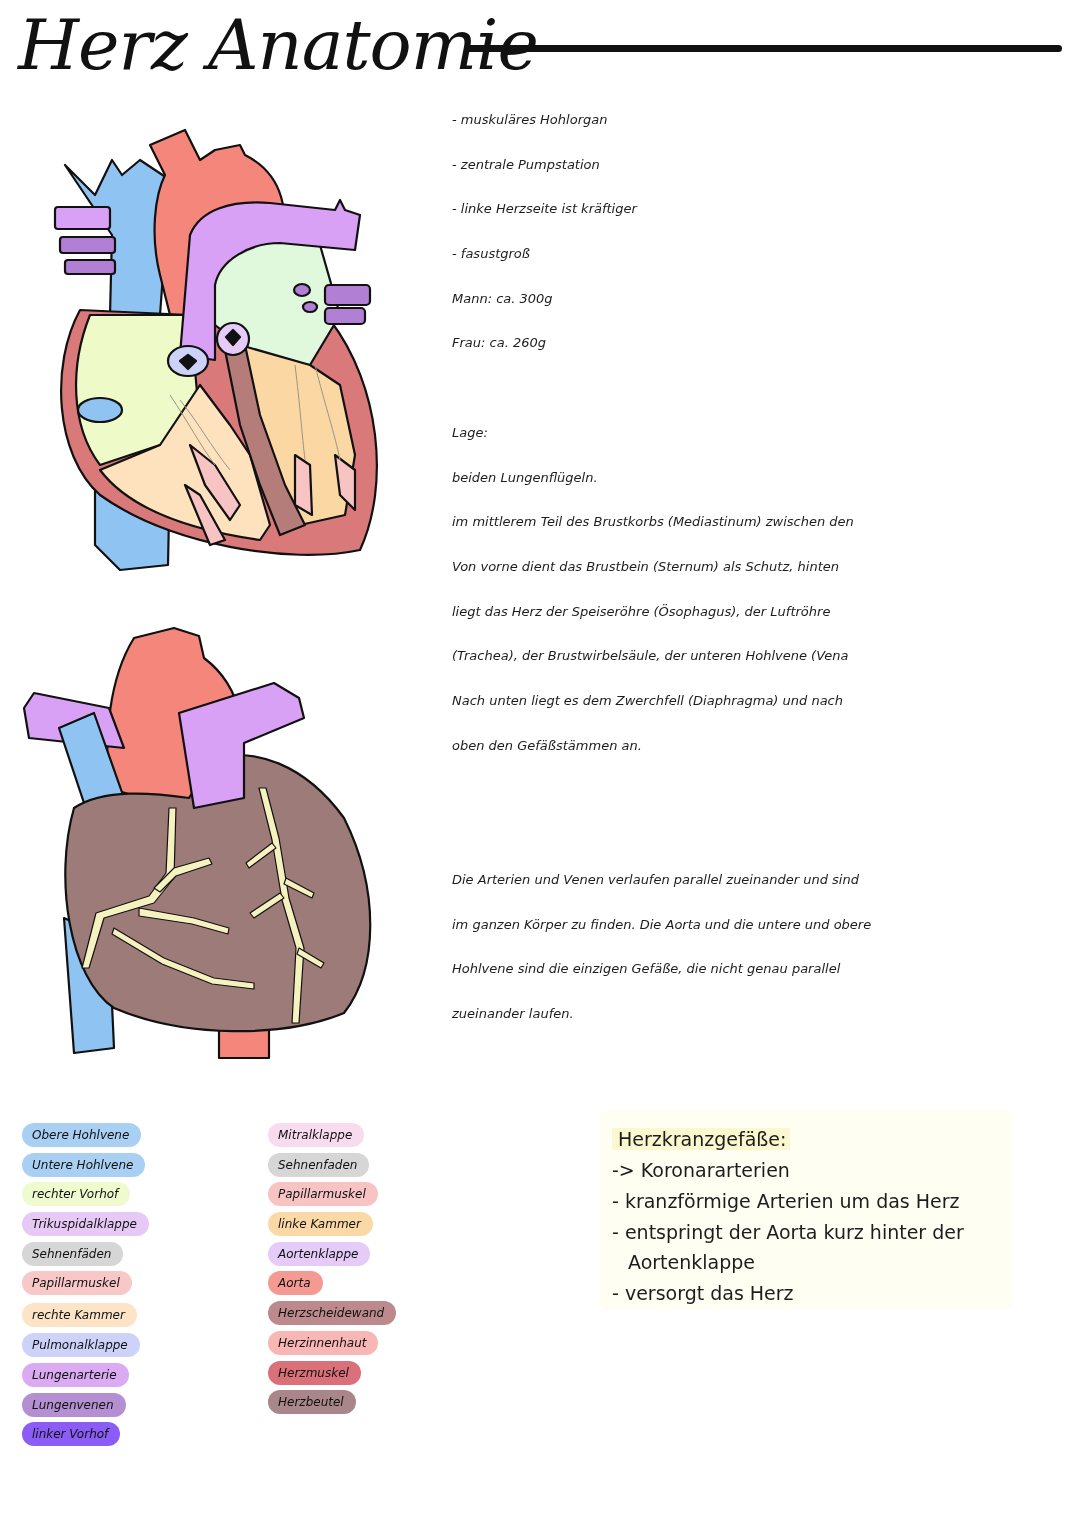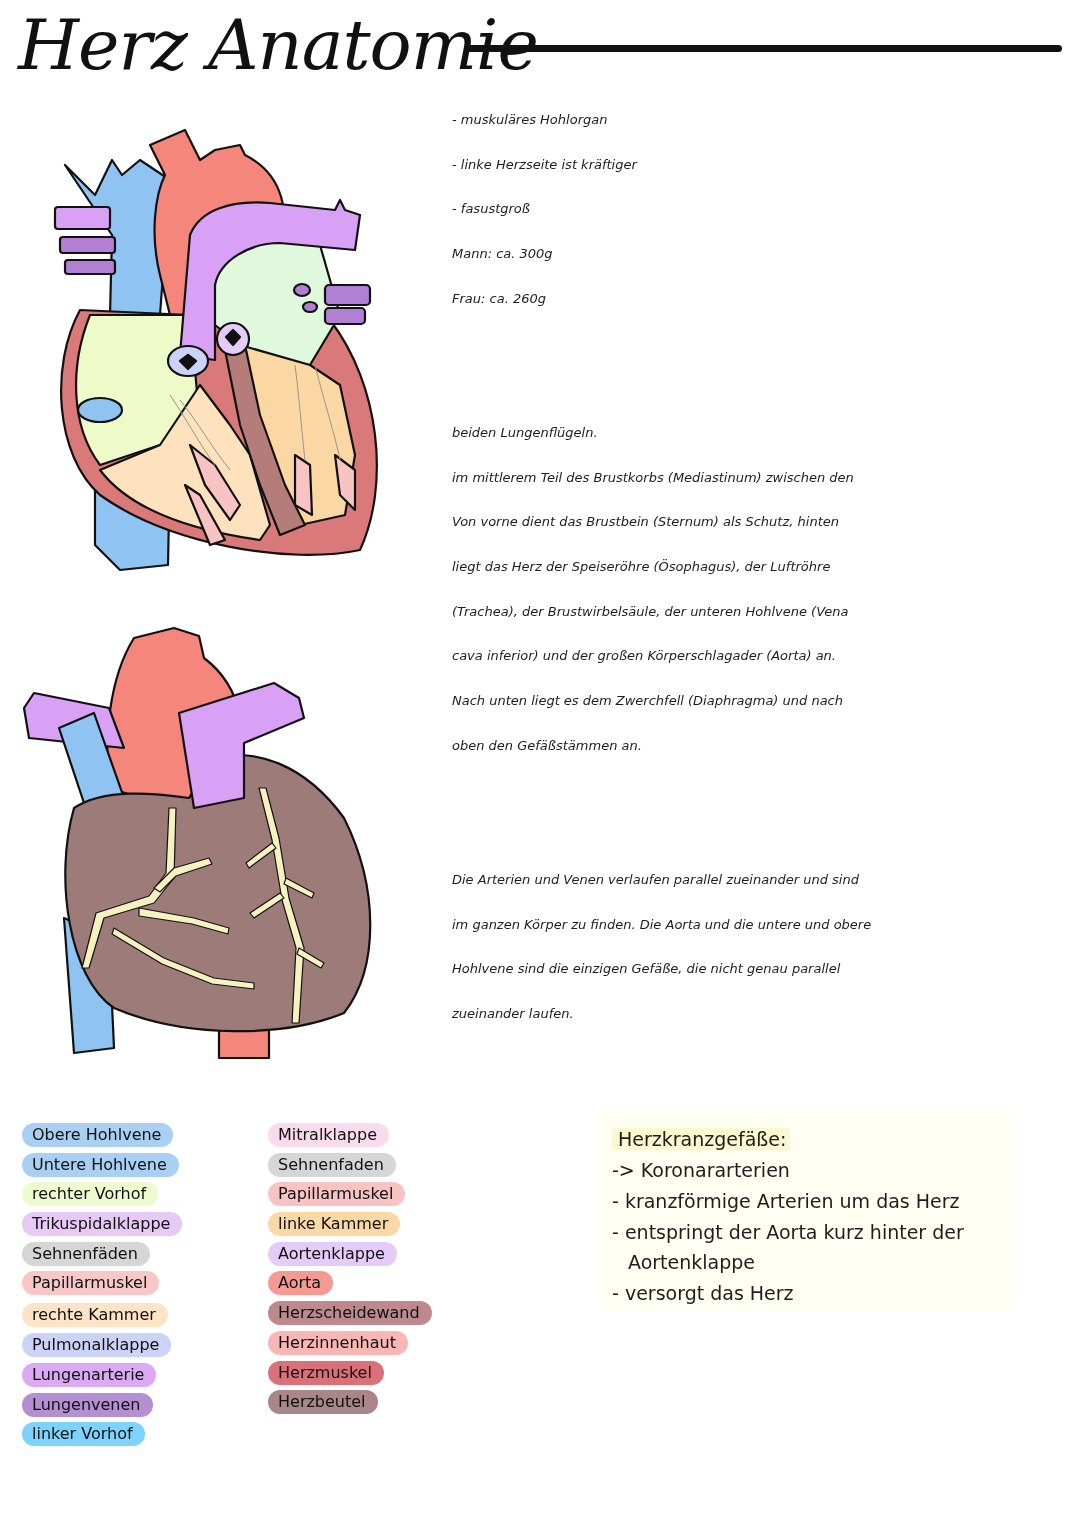--- a/index.html
+++ b/index.html
@@ -18,21 +18,21 @@
   #vessels { top: 858px; }
 
   .diagram { position: absolute; }
   #heart-section { left: 40px; top: 125px; width: 370px; height: 465px; }
   #heart-exterior { left: 14px; top: 618px; width: 370px; height: 445px; }
 
   .legend-col { position: absolute; top: 1123px; }
   #legend-left { left: 22px; }
   #legend-right { left: 268px; }
   .pill { display: block; height: 24px; line-height: 24px; border-radius: 12px; padding: 0 12px 0 10px;
-          margin-bottom: 5.7px; font-size: 16px; color: #111; white-space: nowrap; width: max-content; }
+          margin-bottom: 5.7px; font-size: 12px; color: #111; white-space: nowrap; width: max-content; font-style: italic; }
 
   #note-box { position: absolute; left: 600px; top: 1110px; width: 412px; height: 200px;
               background: #fffef3; border-radius: 6px; }
   #note-box .nline { position: absolute; left: 12px; font-size: 19px; color: #1d1d1d; white-space: nowrap; }
   .note-head { background: #fbf7cf; padding: 0 4px 0 6px; }
 </style>
 </head>
 <body>
 
 <div class="title">Herz Anatomie</div>
@@ -117,33 +117,34 @@
       <path d="M262,230 L235,250 L232,245 L258,225 Z"></path>
       <path d="M270,280 L240,300 L236,295 L266,275 Z"></path>
       <path d="M272,260 L300,275 L298,280 L270,266 Z"></path>
       <path d="M285,330 L310,345 L307,350 L283,336 Z"></path>
     </g>
   </svg>
 </div>
 
 <div class="text-col" id="facts">
   <div class="line">- muskuläres Hohlorgan</div>
+  <div class="line">- zentrale Pumpstation</div>
   <div class="line">- linke Herzseite ist kräftiger</div>
   <div class="line">- fasustgroß</div>
   <div class="line">Mann: ca. 300g</div>
   <div class="line">Frau: ca. 260g</div>
 </div>
 
 <div class="text-col" id="lage">
+  <div class="line">Lage:</div>
   <div class="line">beiden Lungenflügeln.</div>
   <div class="line">im mittlerem Teil des Brustkorbs (Mediastinum) zwischen den</div>
   <div class="line">Von vorne dient das Brustbein (Sternum) als Schutz, hinten</div>
   <div class="line">liegt das Herz der Speiseröhre (Ösophagus), der Luftröhre</div>
   <div class="line">(Trachea), der Brustwirbelsäule, der unteren Hohlvene (Vena</div>
-  <div class="line">cava inferior) und der großen Körperschlagader (Aorta) an.</div>
   <div class="line">Nach unten liegt es dem Zwerchfell (Diaphragma) und nach</div>
   <div class="line">oben den Gefäßstämmen an.</div>
 </div>
 
 <div class="text-col" id="vessels">
   <div class="line">Die Arterien und Venen verlaufen parallel zueinander und sind</div>
   <div class="line">im ganzen Körper zu finden. Die Aorta und die untere und obere</div>
   <div class="line">Hohlvene sind die einzigen Gefäße, die nicht genau parallel</div>
   <div class="line">zueinander laufen.</div>
 </div>
@@ -152,21 +153,21 @@
     <span class="pill" style="background: rgb(169, 208, 243);">Obere Hohlvene</span>
     <span class="pill" style="background: rgb(169, 208, 243);">Untere Hohlvene</span>
     <span class="pill" style="background: rgb(238, 251, 207);">rechter Vorhof</span>
     <span class="pill" style="background: rgb(231, 201, 246);">Trikuspidalklappe</span>
     <span class="pill" style="background: rgb(214, 214, 214);">Sehnenfäden</span>
     <span class="pill" style="background: rgb(248, 200, 200);">Papillarmuskel</span>
     <span class="pill" style="background: rgb(253, 228, 198); margin-top: 8px;">rechte Kammer</span>
     <span class="pill" style="background: rgb(205, 211, 248);">Pulmonalklappe</span>
     <span class="pill" style="background: rgb(218, 170, 243);">Lungenarterie</span>
     <span class="pill" style="background: rgb(180, 143, 210); text-align: right;">Lungenvenen</span>
-    <span class="pill" style="background: #7dd3fc;">linker Vorhof</span>
+    <span class="pill" style="background: #8b5cf6;">linker Vorhof</span>
   </div>
 <div class="legend-col" id="legend-right">
     <span class="pill" style="background: rgb(249, 219, 238);">Mitralklappe</span>
     <span class="pill" style="background: rgb(214, 214, 214);">Sehnenfaden</span>
     <span class="pill" style="background: rgb(248, 195, 195);">Papillarmuskel</span>
     <span class="pill" style="background: rgb(251, 217, 166);">linke Kammer</span>
     <span class="pill" style="background: rgb(228, 203, 248);">Aortenklappe</span>
     <span class="pill" style="background: rgb(245, 154, 146);">Aorta</span>
     <span class="pill" style="background: rgb(188, 138, 140);">Herzscheidewand</span>
     <span class="pill" style="background: rgb(248, 182, 180);">Herzinnenhaut</span>

